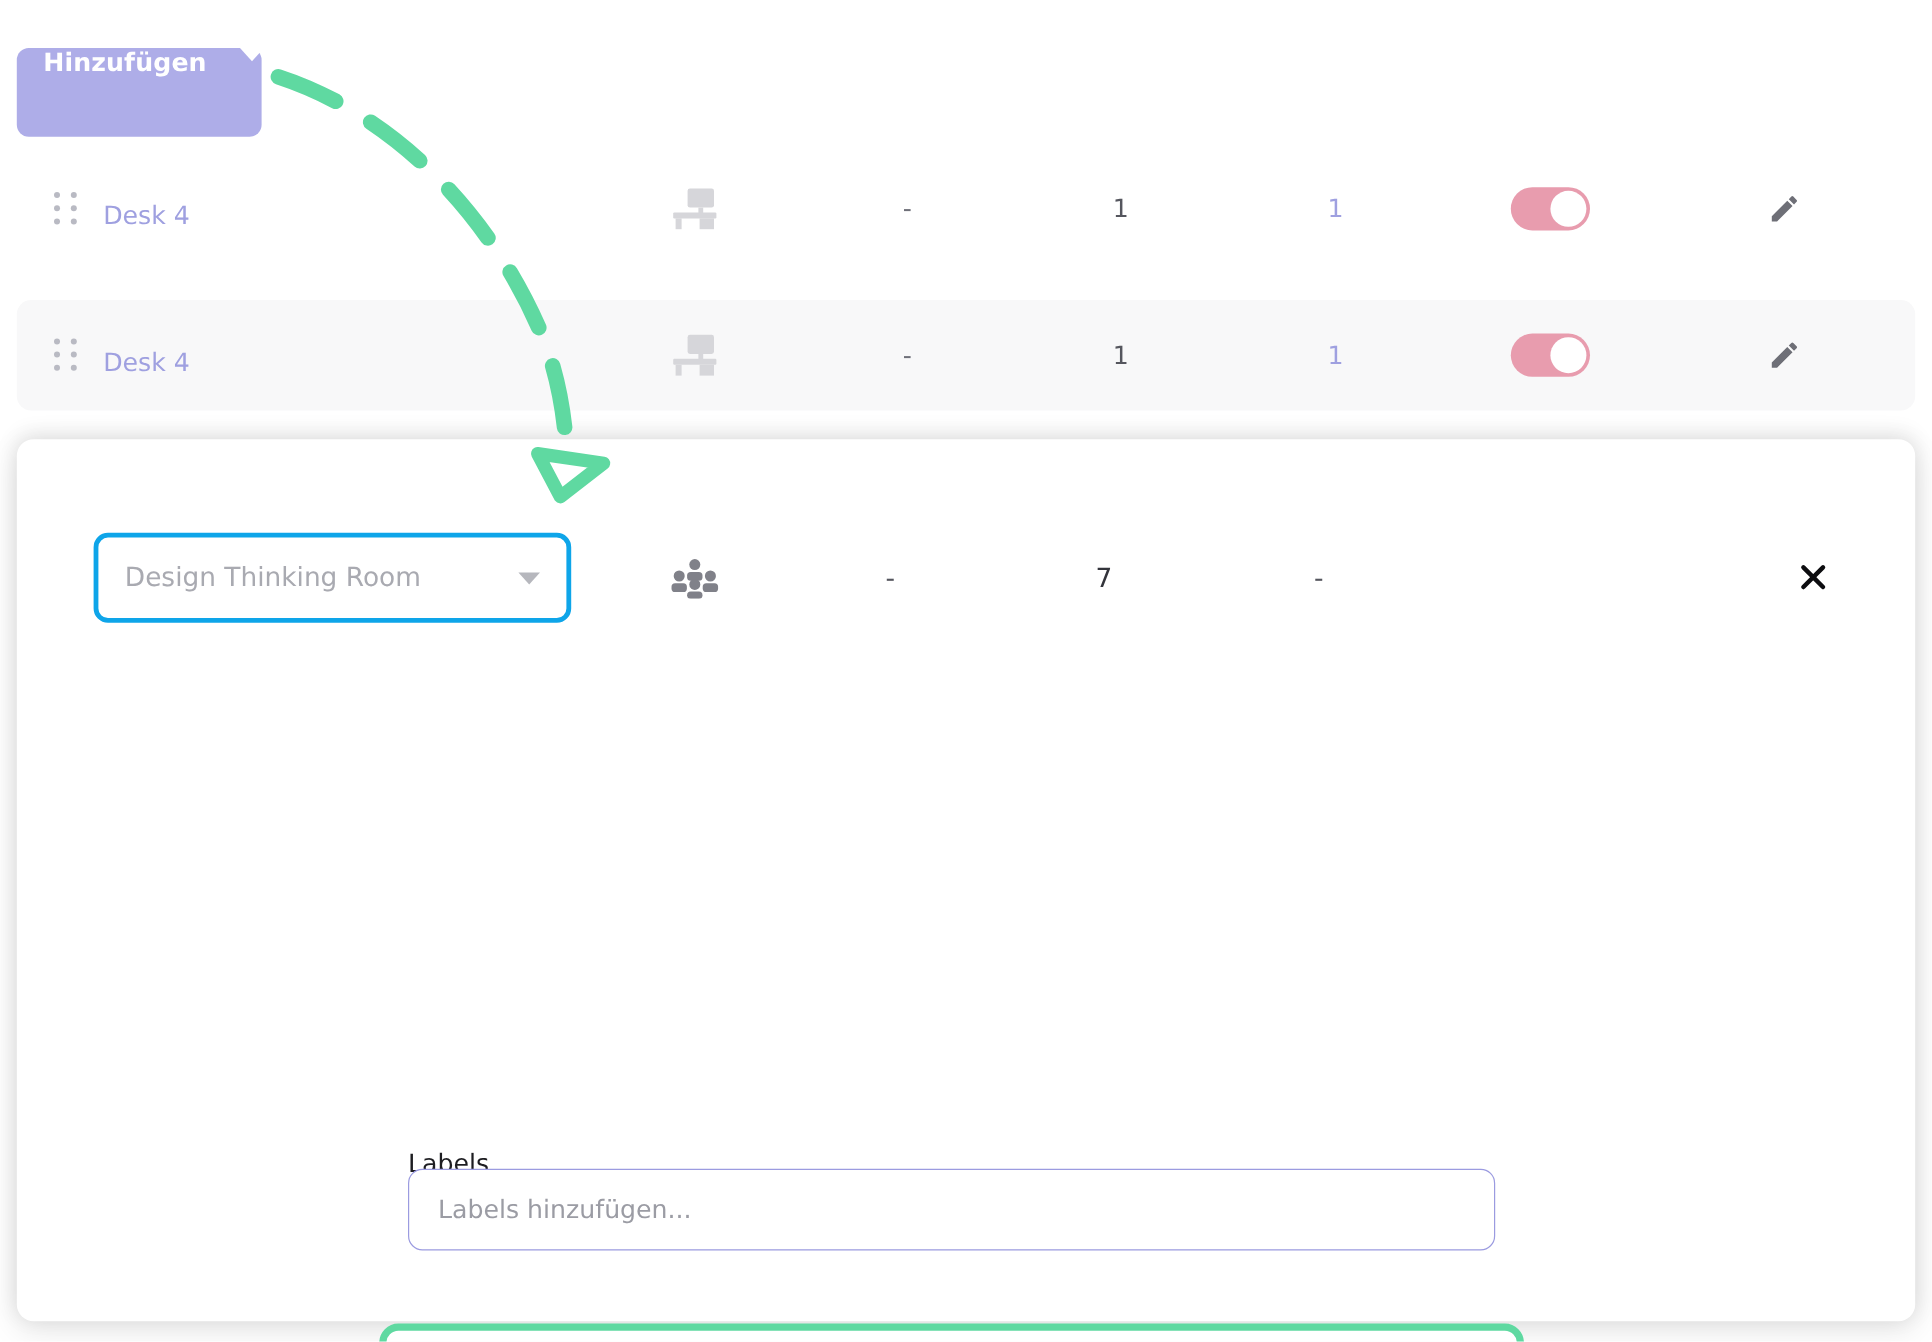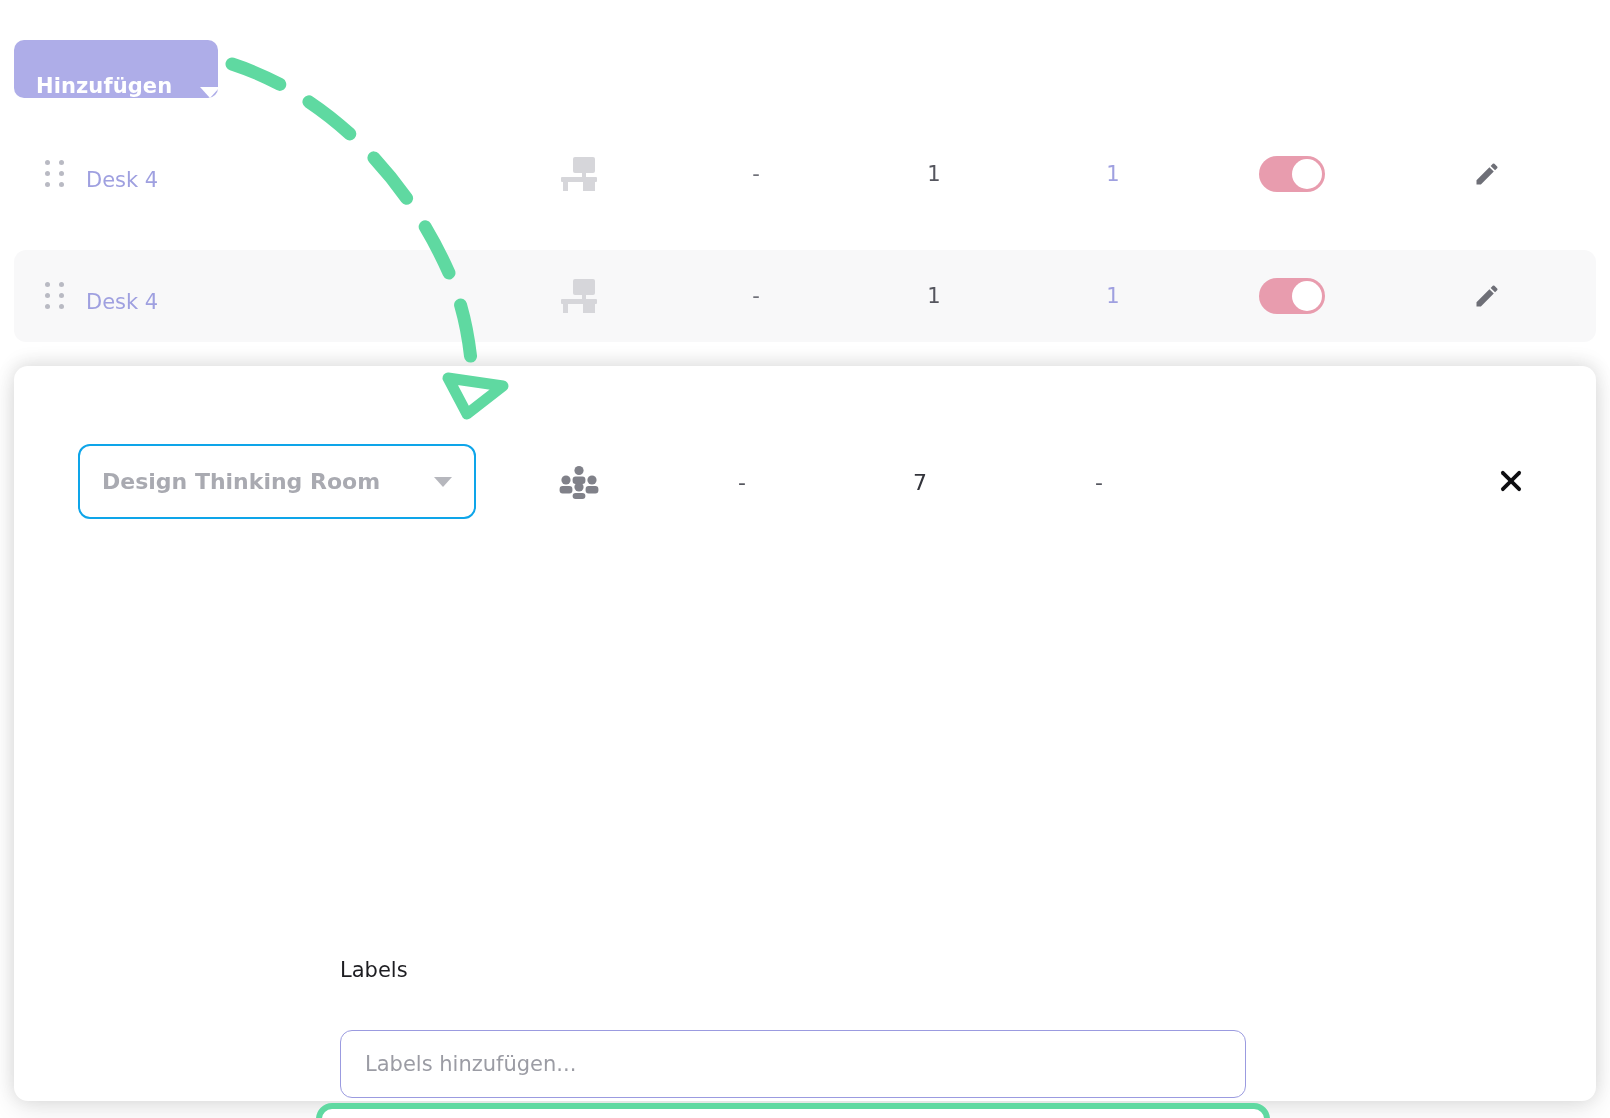--- a/index.html
+++ b/index.html
@@ -7,23 +7,23 @@
     width: 1610px; height: 1118px;
     background: #ffffff;
     font-family: "DejaVu Sans", "Liberation Sans", sans-serif;
     overflow: hidden;
   }
   #root { position: relative; width: 1610px; height: 1118px; background:#ffffff; }
 
   
   .add-btn {
     position:absolute; left:14px; top:40px;
-    width:204px; height:58px;
+    width:204px; height:74px;
     background:#AEADE8; border:none; border-radius:10px;
-    display:flex; align-items:flex-end; justify-content:flex-start;
+    display:flex; align-items:flex-start; justify-content:flex-start;
     padding-left:22px; gap:28px; cursor:pointer;
   }
   .add-btn-label {
     color:#ffffff; font-size:21px; font-weight:bold; letter-spacing:.1px;
   }
   .caret-down {
     width:0; height:0;
     border-left:10px solid transparent;
     border-right:10px solid transparent;
     border-top:11px solid #ffffff;
@@ -84,40 +84,40 @@
     width:1582px; height:735px;
     background:#ffffff; border-radius:14px;
     box-shadow: 0 -4px 18px rgba(0,0,0,.10), 0 8px 26px rgba(0,0,0,.10);
     z-index:20;
   }
 
   .dlg-header { position:absolute; left:0; top:0; width:100%; height:205px; }
 
   .room-select {
     position:absolute; left:64px; top:78px; width:398px; height:75px;
-    border:2px solid #0ea5e9; border-radius:12px; background:#fff;
-    display:flex; align-items:center; padding:0 22px; cursor:pointer;font-weight:bold;
+    border:4px solid #0ea5e9; border-radius:12px; background:#fff;
+    display:flex; align-items:center; padding:0 22px; cursor:pointer;
   }
   .room-select .val { font-size:22px; color:#A9AAB1; flex:1; }
   .room-select .car {
     width:0;height:0;border-left:9px solid transparent;border-right:9px solid transparent;
     border-top:10px solid #B6B7BD;
   }
 
   .close-x {
     position:absolute; right:62px; top:92px; width:46px; height:46px;
     display:flex; align-items:center; justify-content:center; cursor:pointer;
   }
 
   .labels-title {
     position:absolute; left:326px; top:592px;
     font-size:21px; font-weight:normal; color:#1d1d21;
   }
   .labels-input {
-    position:absolute; left:326px; top:664px; width:906px; height:68px;
+    position:absolute; left:326px; top:608px; width:906px; height:68px;
     border:1px solid #9B9BE0; border-radius:12px; background:#fff;
     display:flex; align-items:center; padding:0 24px;
   }
   .labels-input .ph { font-size:21px; color:#9B9CA4; }
 
   
   .catering-ring {
     position:absolute; left:302px; top:737px; width:954px; height:82px;
     border:6px solid #5FD9A1; border-radius:16px; background:#ffffff;
   }

